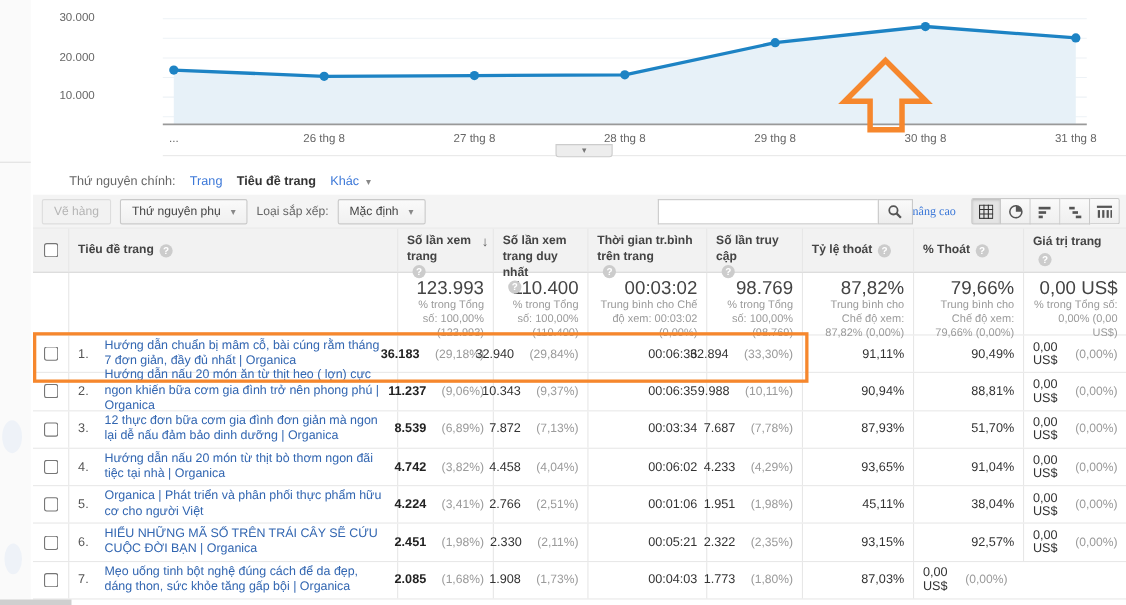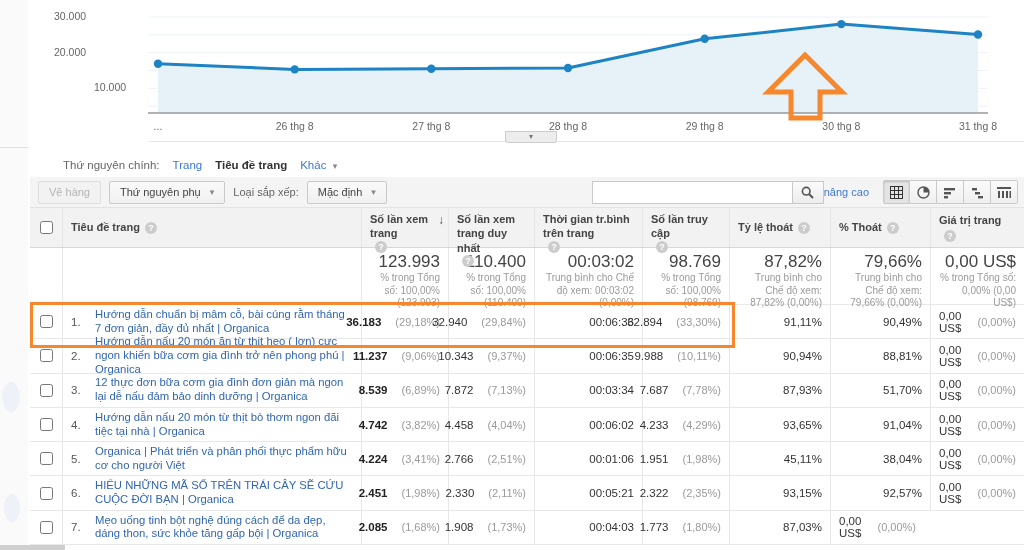--- a/index.html
+++ b/index.html
@@ -36,21 +36,21 @@
   .btn { height:23px; padding:0 10px; background:linear-gradient(#fafafa,#f0f0f0);
     border:1px solid #c9c9c9; border-radius:2px; color:#444; font-size:11px;
     display:inline-flex; align-items:center; gap:6px; cursor:pointer; white-space:nowrap; }
   .btn.disabled { background:#f2f2f2; border-color:#ddd; color:#b5b5b5; cursor:default; }
   #toolbar .lbl { color:#666; margin:0 8px; }
   #search-wrap { display:flex; align-items:center; margin-left:auto; }
   #search-input { width:200px; height:23px; border:1px solid #c9c9c9; border-right:none;
     padding:0 6px; font-size:11px; background:#fff; }
   #search-btn { width:32px; height:23px; background:linear-gradient(#fafafa,#ededed);
     border:1px solid #c9c9c9; display:flex; align-items:center; justify-content:center; cursor:pointer; }
-  #advanced-link { color:#3c78d8; margin:0 14px 0 0; cursor:pointer; }
+  #advanced-link { color:#3c78d8; margin:0 14px 0 0; cursor:pointer;font-family:Liberation Serif, serif; }
   #view-switcher { display:flex; margin-right:6px; }
   .vbtn { width:27px; height:24px; background:linear-gradient(#fafafa,#efefef);
     border:1px solid #c9c9c9; border-left:none; display:flex; align-items:center;
     justify-content:center; cursor:pointer; }
   .vbtn:first-child { border-left:1px solid #c9c9c9; border-radius:2px 0 0 2px; }
   .vbtn:last-child { border-radius:0 2px 2px 0; }
   .vbtn.active { background:#e4e4e4; box-shadow:inset 0 1px 2px rgba(0,0,0,.18); }
 
   
   #table { left:30px; top:208px; width:994px; background:#fff; font-size:11.5px; }
@@ -94,21 +94,21 @@
 <div id="stage">
 
   <div id="left-strip" class="abs">
     <div class="divider"></div>
     <div class="blob" style="left:2px;top:382px;width:18px;height:30px;"></div>
     <div class="blob" style="left:4px;top:494px;width:16px;height:28px;"></div>
   </div>
 
   <div id="chart-panel" class="abs">
     <div>
-        <span class="ylab" style="top: 81.3333px; margin-left: 40px;">10.000</span>
+        <span class="ylab" style="top: 81.3333px;">10.000</span>
         <span class="ylab" style="top: 45.6667px; text-align: center;">20.000</span>
         <span class="ylab" style="top: 10px;">30.000</span>
       </div>
     <svg id="chart-svg" width="840" height="116">
         <line x1="0" x2="840" y1="100.2" y2="100.2" stroke="#edf2f6" stroke-width="1"></line>
         <line x1="0" x2="840" y1="82.3" y2="82.3" stroke="#edf2f6" stroke-width="1"></line>
         <line x1="0" x2="840" y1="64.5" y2="64.5" stroke="#edf2f6" stroke-width="1"></line>
         <line x1="0" x2="840" y1="46.7" y2="46.7" stroke="#edf2f6" stroke-width="1"></line>
         <line x1="0" x2="840" y1="28.8" y2="28.8" stroke="#edf2f6" stroke-width="1"></line>
         <line x1="0" x2="840" y1="11.0" y2="11.0" stroke="#edf2f6" stroke-width="1"></line>

